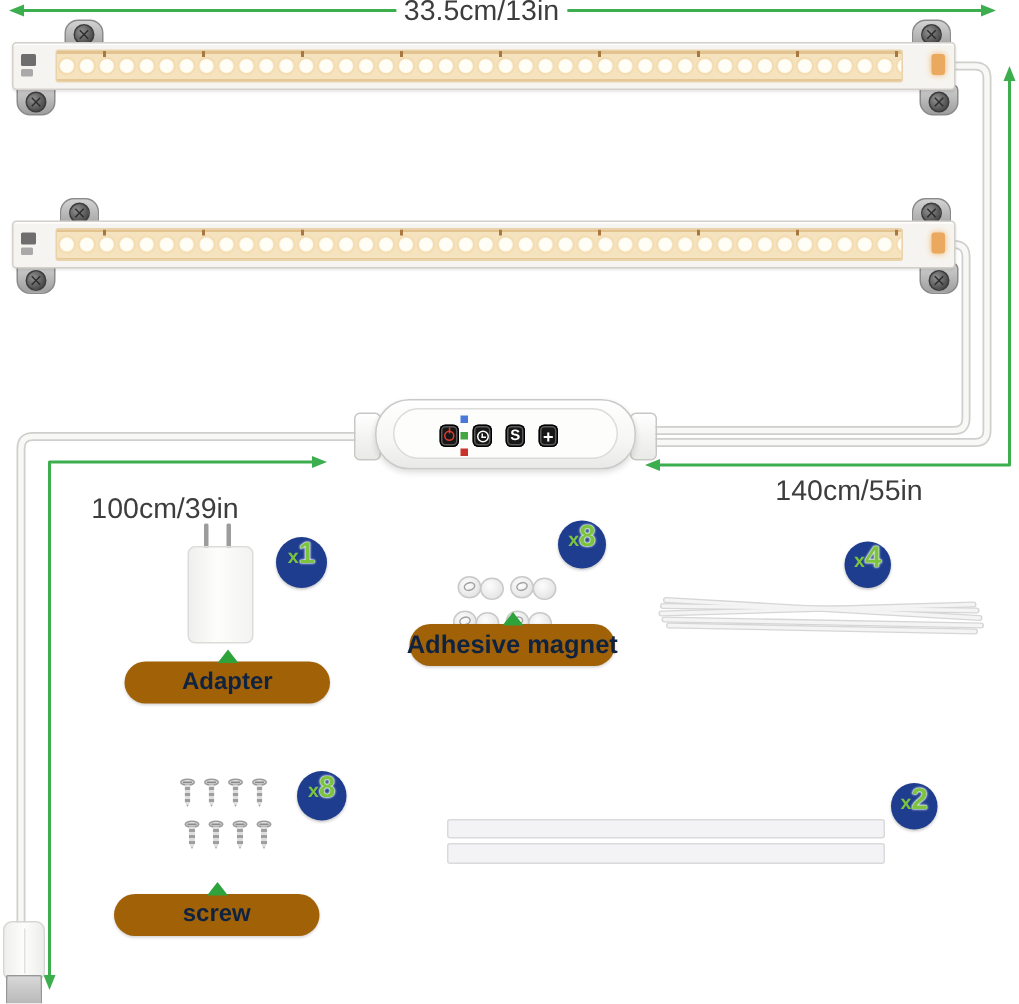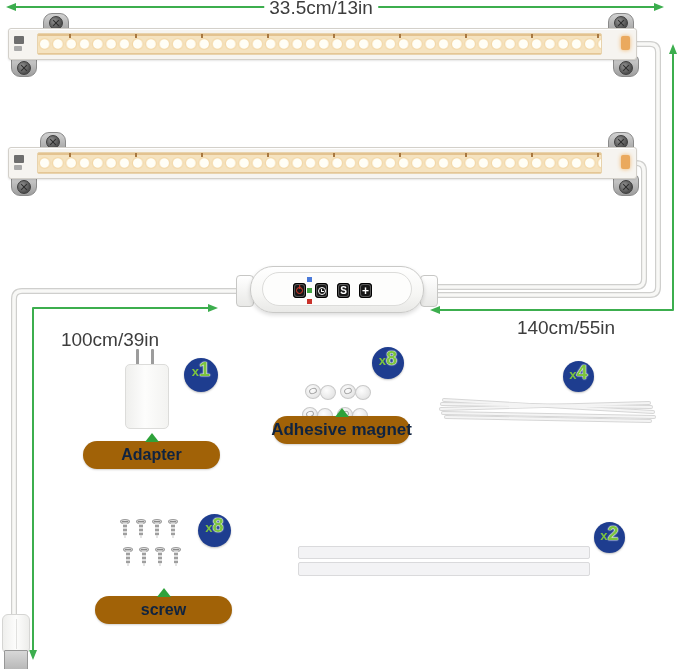--- a/index.html
+++ b/index.html
@@ -264,21 +264,21 @@
     </div>
   <div class="screwpc" style="left:171px;top:547px;">
       <span class="head"></span>
       <span class="slot"></span>
       <span class="shaft"></span>
     </div>
   <div class="badge" style="left:198px;top:514px;width:33px;height:33px;">
     <span class="x">x</span>
       <span class="n">8</span>
   </div>
-  <div class="pill" style="left:95px;top:596px;">screw</div>
+  <div class="pill" style="left:76px;top:596px;">screw</div>
 
   <div class="tape" style="top:546px;height:11px;"></div>
   <div class="tape" style="top:562px;height:12px;"></div>
   <div class="badge" style="left:594px;top:522px;width:31px;height:31px;">
     <span class="x">x</span>
       <span class="n">2</span>
   </div>
 
   <div class="usb-body">
     <span class="usb-seam"></span>

